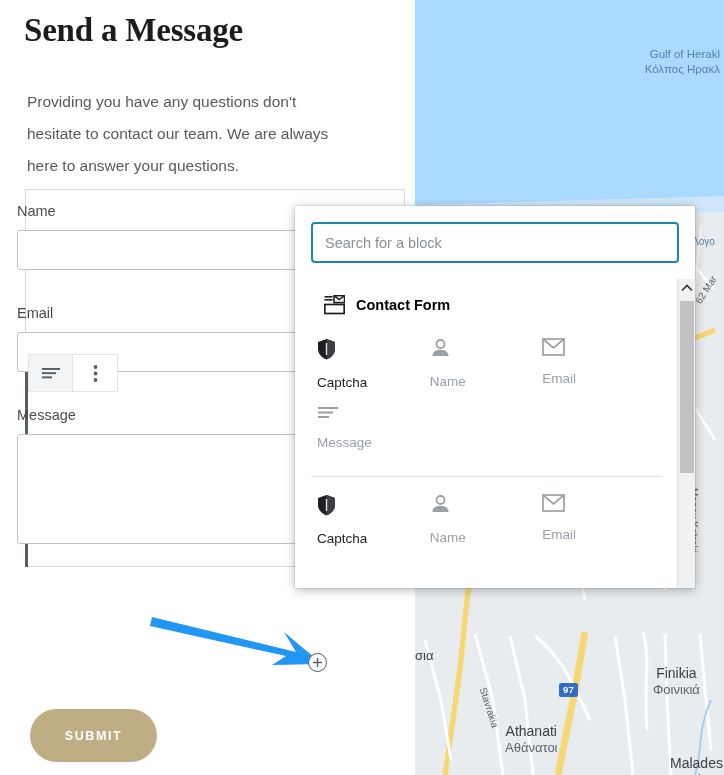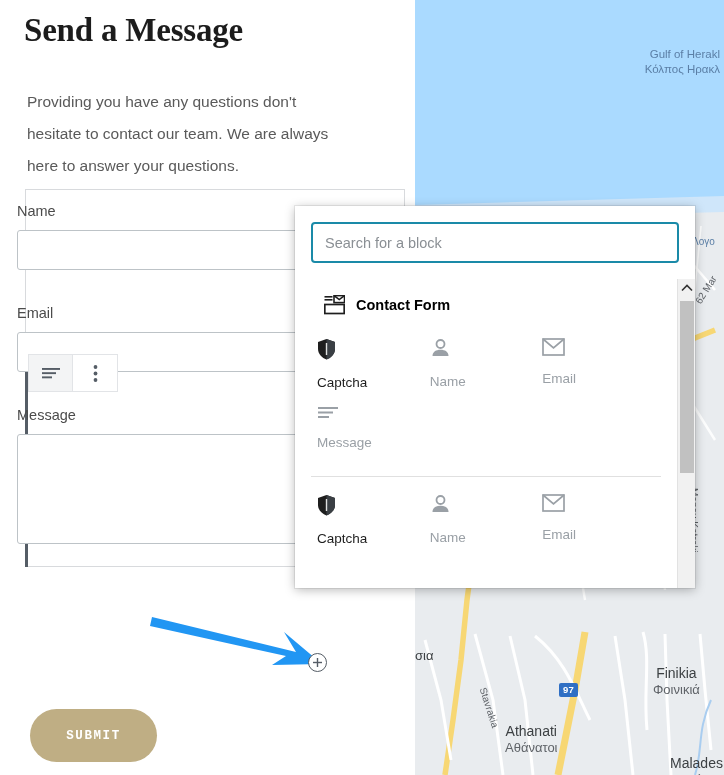--- a/index.html
+++ b/index.html
@@ -117,21 +117,21 @@
     border-right: 1px solid #e2e4e7;
   }
   .blk-toolbar .tb-btn:last-child { border-right: none; }
   .blk-toolbar .tb-btn.active { background: #f3f4f5; }
 
   
   .submit-btn {
     position: absolute; left: 30px; top: 709px; width: 127px; height: 53px;
     background: #bfae84; border-radius: 27px; border: none;
     color: #ffffff; font-size: 12.5px; font-weight: bold; letter-spacing: 1.6px;
-    display: flex; align-items: center; justify-content: center; font-family: Liberation Mono, monospace;
+    display: flex; align-items: center; justify-content: center;
   }
 
   
   .plus-btn {
     position: absolute; left: 308px; top: 653px; width: 19px; height: 19px;
     border-radius: 50%; border: 1.4px solid #555d66; background: #fff;
     display: flex; align-items: center; justify-content: center; z-index: 9;
   }
 
   

